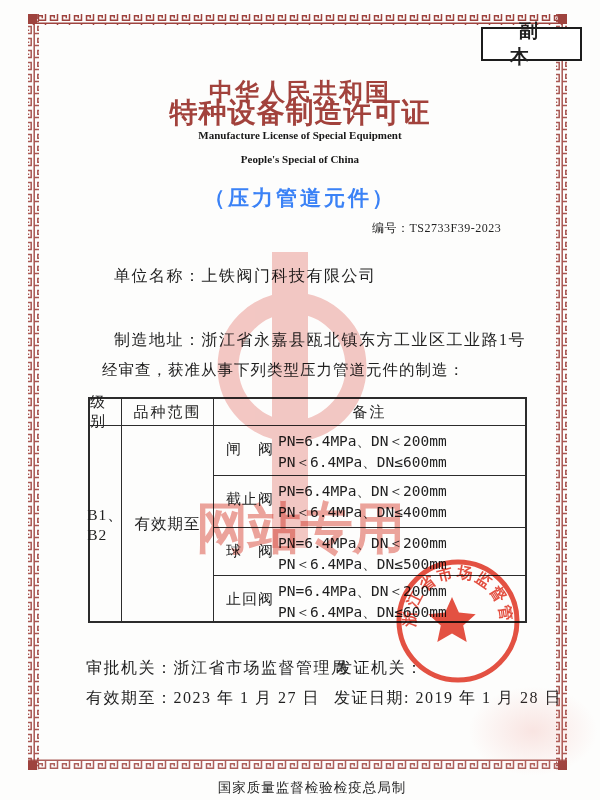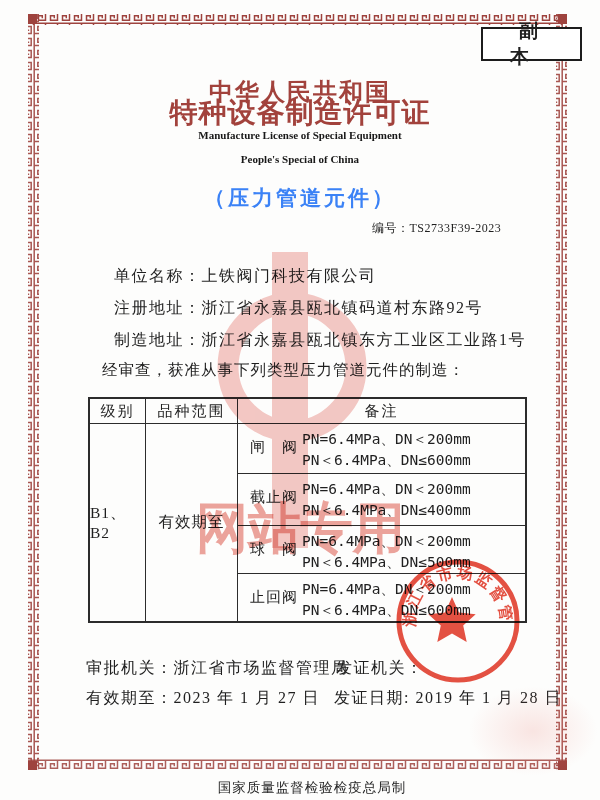--- a/index.html
+++ b/index.html
@@ -27,21 +27,21 @@
   .license-no{left:372px;top:220px;font-size:12px;letter-spacing:.5px;}
   
   .field{left:86px;font-size:16px;letter-spacing:1.5px;margin-left:28px;}
   .field.f0{top:266px;} .field.f1{top:298px;} .field.f2{top:330px;}
   .statement{left:102px;top:360px;font-size:15.5px;letter-spacing:1px;}
   
   .lic-table{left:88px;top:397px;width:439px;height:226px;border:2px solid #2c2c2c;
     box-sizing:border-box;display:flex;flex-direction:column;background:transparent;}
   .t-head{display:flex;height:26px;border-bottom:1px solid #2c2c2c;font-size:15px;}
   .t-head>div{display:flex;align-items:center;justify-content:center;letter-spacing:2px;}
-  .c1{width:56px;border-right:1px solid #2c2c2c;box-sizing:border-box;}
+  .c1{width:32px;border-right:1px solid #2c2c2c;box-sizing:border-box;}
   .c2{width:92px;border-right:1px solid #2c2c2c;box-sizing:border-box;}
   .c3{flex:1;}
   .t-body{flex:1;display:flex;}
   .t-body .c1,.t-body .c2{display:flex;align-items:center;justify-content:center;
     font-size:15.5px;letter-spacing:1px;}
   .remarks{flex:1;display:flex;flex-direction:column;}
   .r-row{display:flex;align-items:flex-start;padding:5px 0 0 12px;box-sizing:border-box;
     border-bottom:1px solid #2c2c2c;}
   .r-row.h1{height:50px;} .r-row.h2{height:52px;} .r-row.h3{height:48px;}
   .r-row.h4{flex:1;border-bottom:none;}
@@ -94,21 +94,20 @@
 
   <div class="abs title-cn l1">中华人民共和国</div>
   <div class="abs title-cn l2">特种设备制造许可证</div>
   <div class="abs title-en l1">Manufacture License of Special Equipment</div>
   <div class="abs title-en l2">People's Special of China</div>
   <div class="abs subtitle">（压力管道元件）</div>
 
   <div class="abs license-no"><span>编号：</span><span>TS2733F39-2023</span></div>
 
   <div class="abs field f0"><span>单位名称：</span><span>上铁阀门科技有限公司</span></div>
-  <div class="abs field f1"><span>注册地址：</span><span>浙江省永嘉县瓯北镇码道村东路92号</span></div>
   <div class="abs field f2"><span>制造地址：</span><span>浙江省永嘉县瓯北镇东方工业区工业路1号</span></div>
   <div class="abs statement">经审查，获准从事下列类型压力管道元件的制造：</div>
 
   <div class="abs lic-table">
     <div class="t-head">
       <div class="c1">级别</div>
       <div class="c2">品种范围</div>
       <div class="c3">备注</div>
     </div>
     <div class="t-body">

